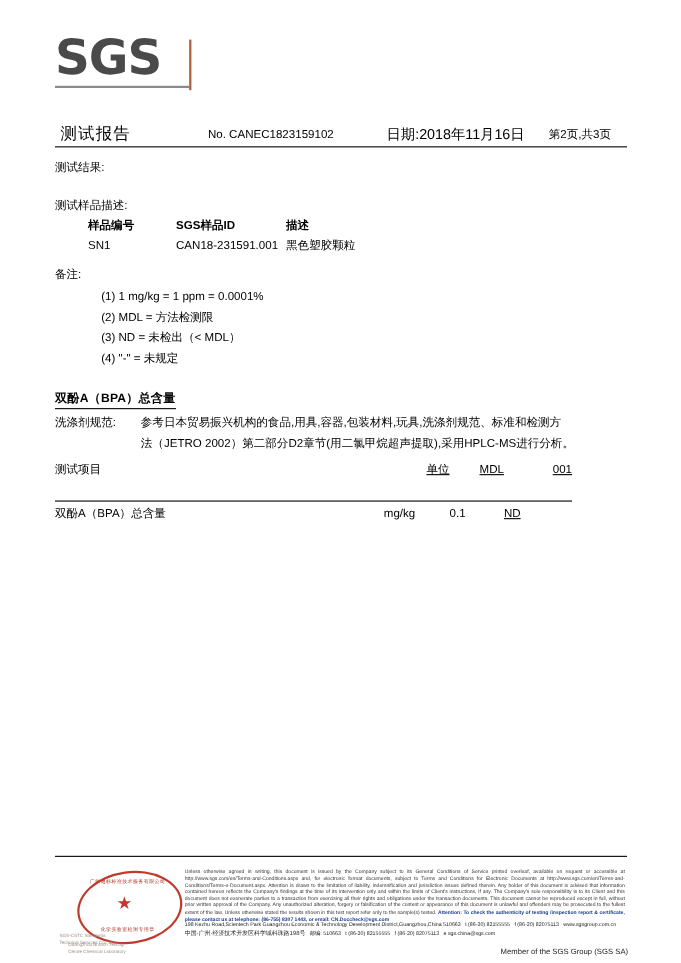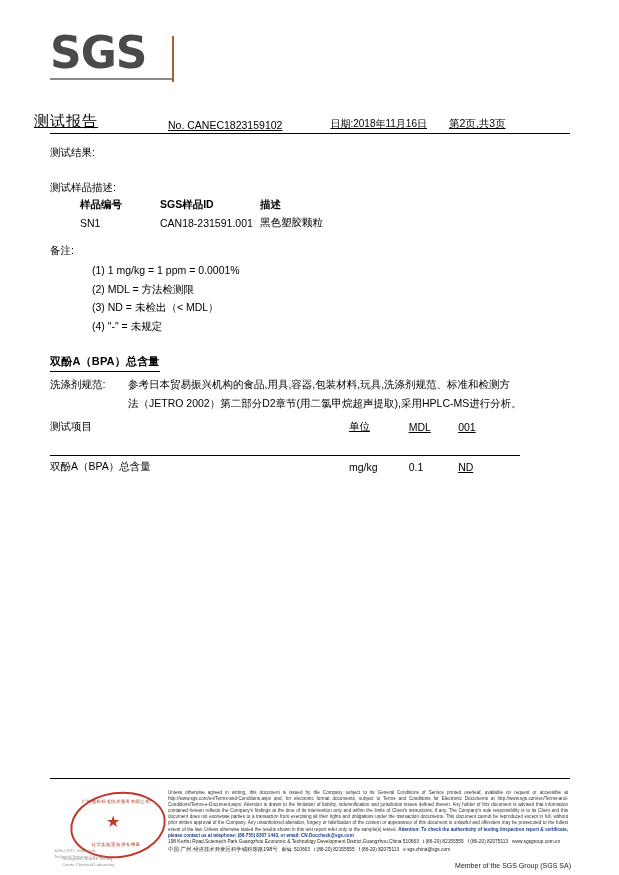--- a/index.html
+++ b/index.html
@@ -49,38 +49,37 @@
     left: 122px;
     top: 6px;
     width: 2px;
     height: 46px;
     background: #b05a3a;
   }
 
   
   .title-row {
     position: absolute;
-    left: 34px;
+    left: 55px;
     top: 112px;
     width: 520px;
     display: flex;
-    align-items: flex-end;
-    text-decoration: underline;
+    align-items: center;
   }
   .doc-title {
     font-size: 15px;
     letter-spacing: 1px;
   }
   .doc-no {
     margin-left: 70px;
     font-size: 10.5px;
   }
   .doc-date {
     margin-left: 48px;
-    font-size: 10px;
+    font-size: 13px;
   }
   .doc-page {
     margin-left: 22px;
     font-size: 10.5px;
   }
   .hr-main {
     position: absolute;
     left: 50px;
     top: 133px;
     width: 520px;
@@ -163,21 +162,21 @@
   .result-table table {
     border-collapse: collapse;
     width: 470px;
   }
   .result-table th {
     font-weight: normal;
     text-align: left;
     padding: 0 0 20px 0;
     white-space: nowrap;
   }
-  .result-table th.u-line { text-decoration: underline; }
+  .result-table th.u-line { text-decoration: underline; text-align: right; }
   .result-table td {
     padding: 4px 0 0 0;
     white-space: nowrap;
   }
   .th-item { width: 290px; }
   .th-unit { width: 58px; }
   .th-mdl  { width: 48px; }
   .th-001  { width: 60px; text-decoration: underline; }
   .rule-under-head {
     width: 470px;

